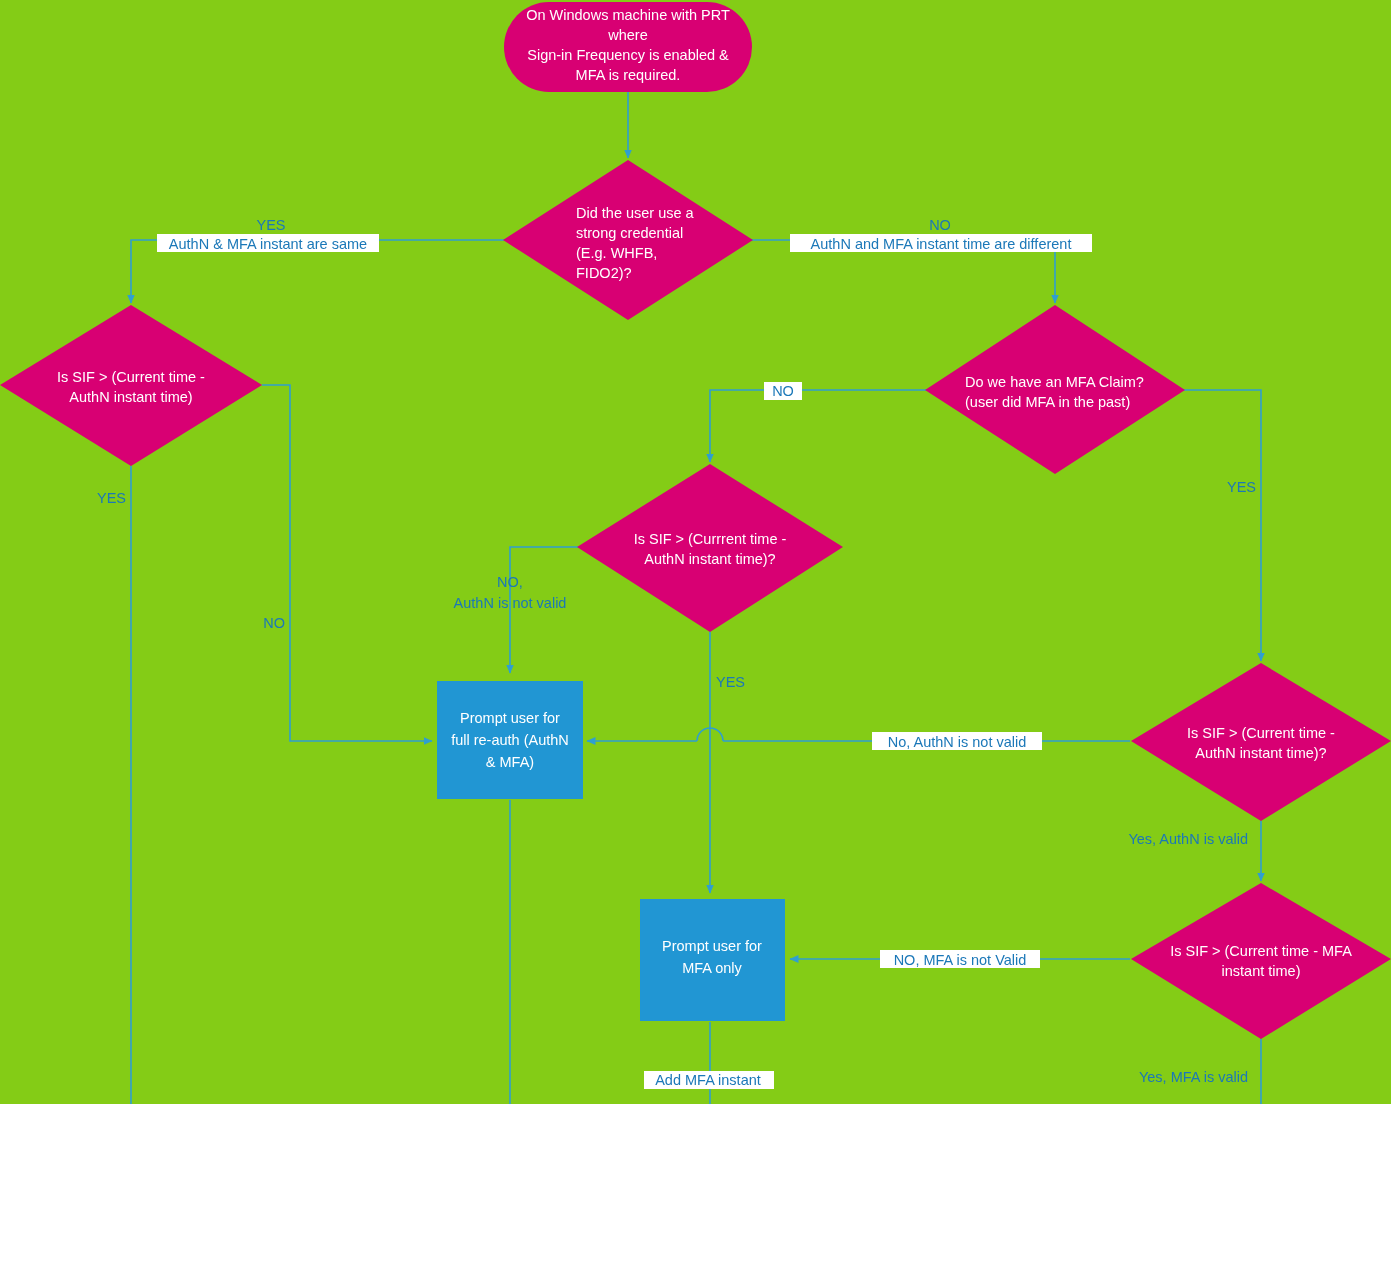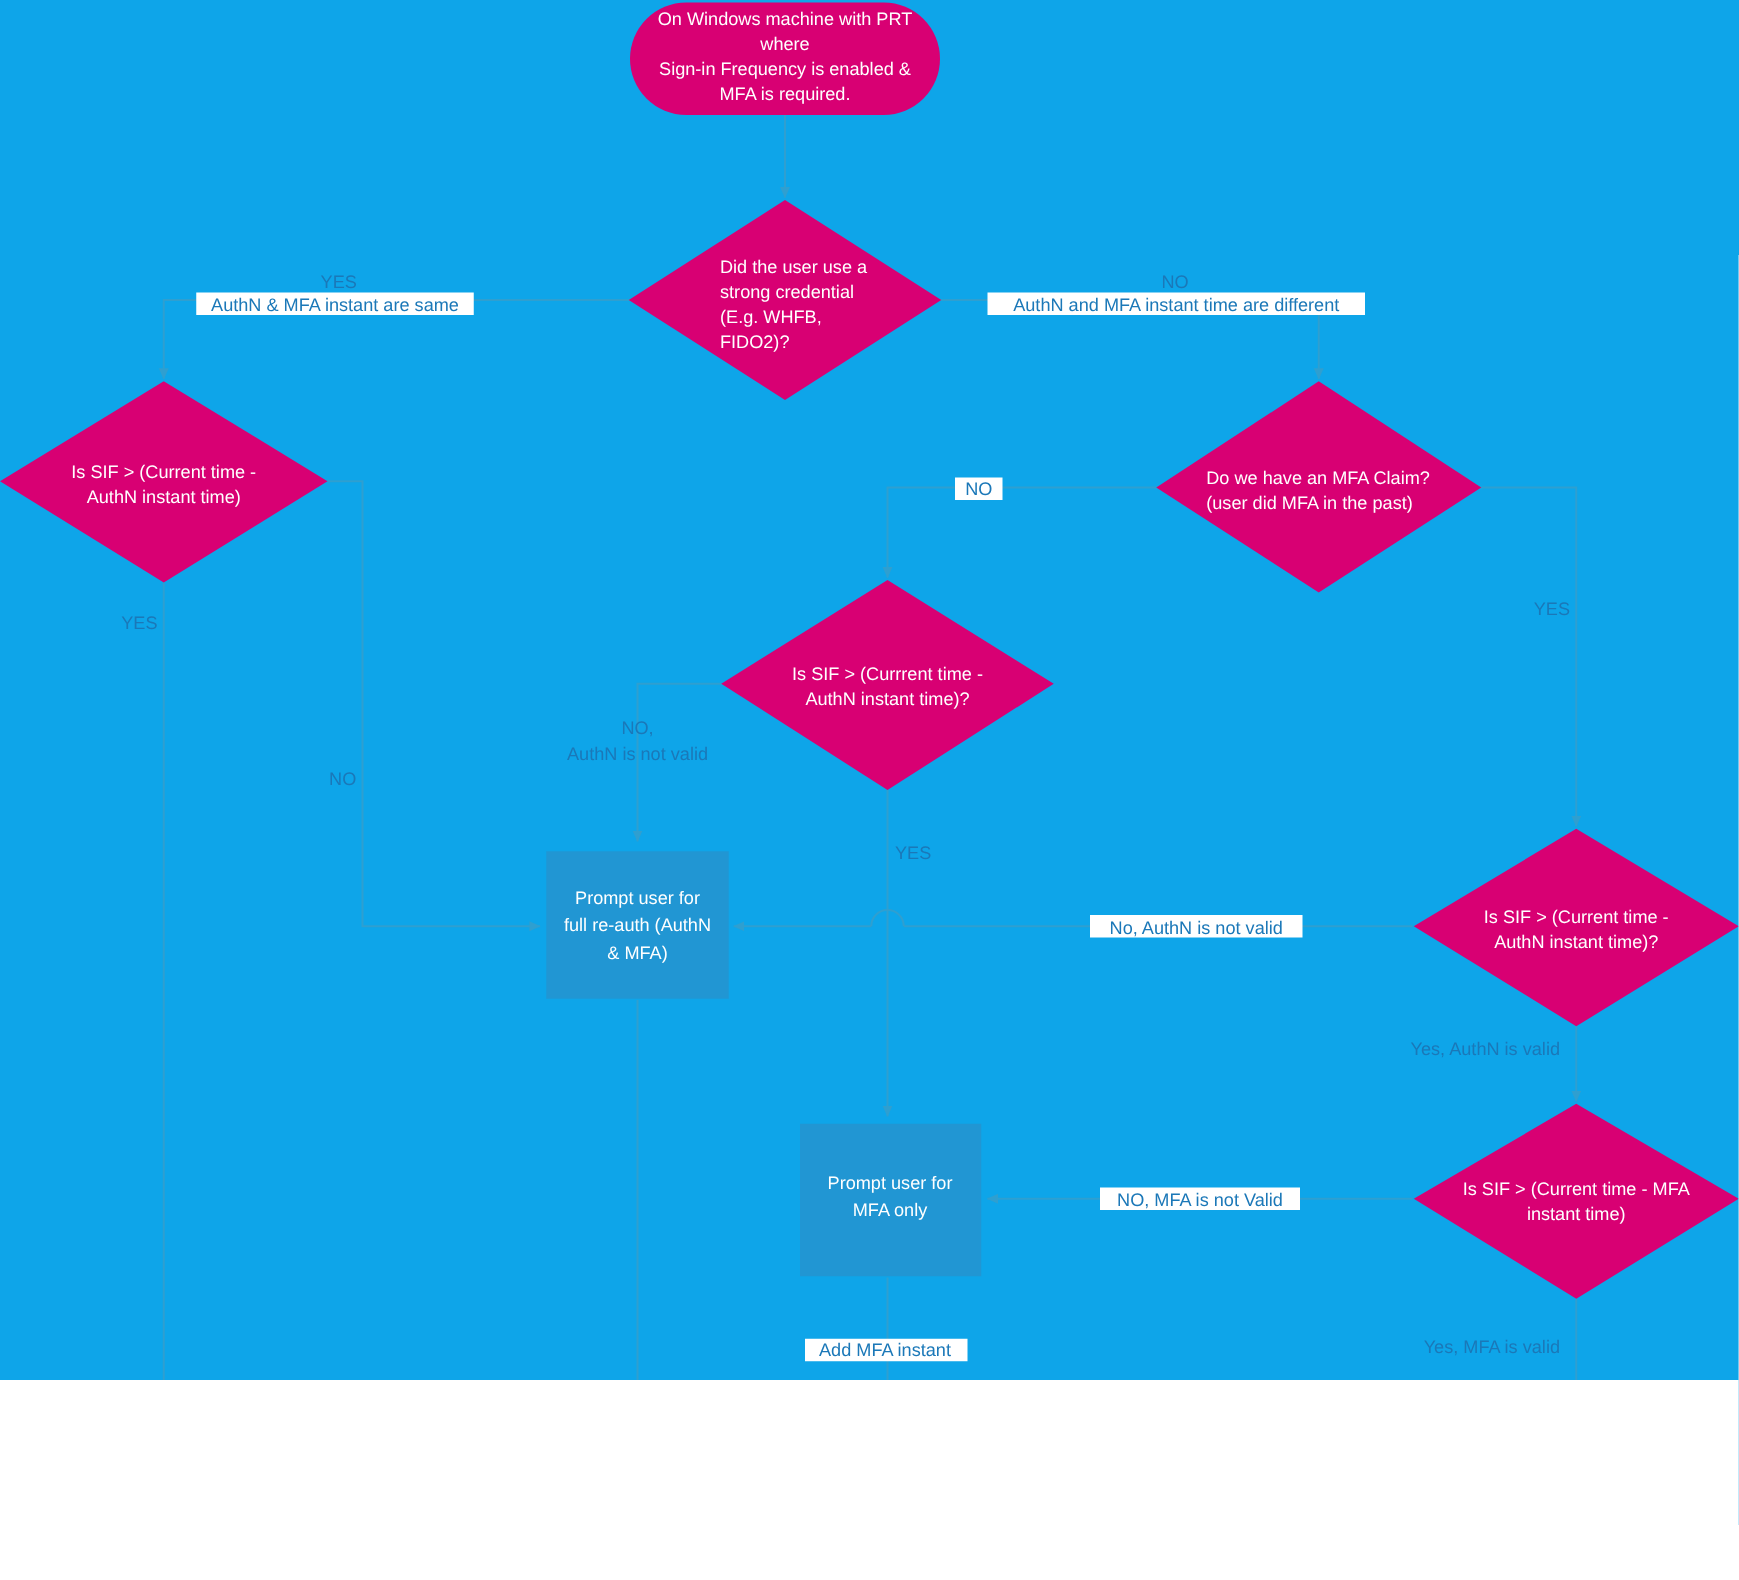--- a/index.html
+++ b/index.html
@@ -4,21 +4,21 @@
 <style>
   html, body {
     margin: 0;
     padding: 0;
     background: #ffffff;
   }
   #canvas {
     position: relative;
     width: 1391px;
     height: 1104px;
-    background: #0ea5e9;
+    background: #84cc16;
     font-family: "Liberation Sans", sans-serif;
   }
   svg#flow {
     position: absolute;
     top: 0;
     left: 0;
     width: 1391px;
     height: 1264px;
   }
   .node-text {

